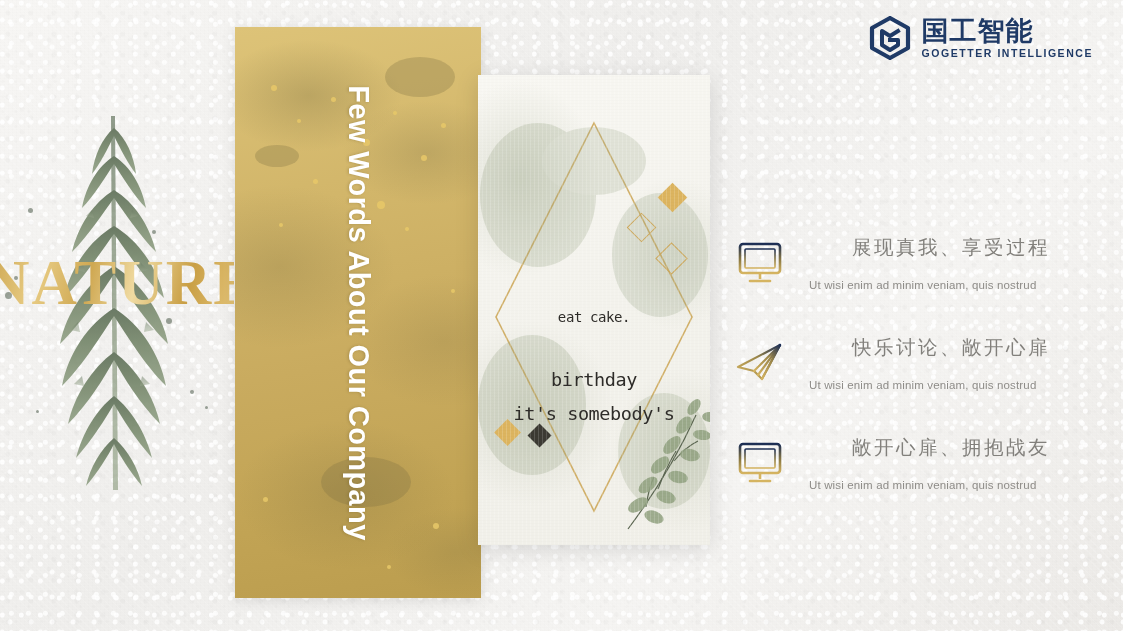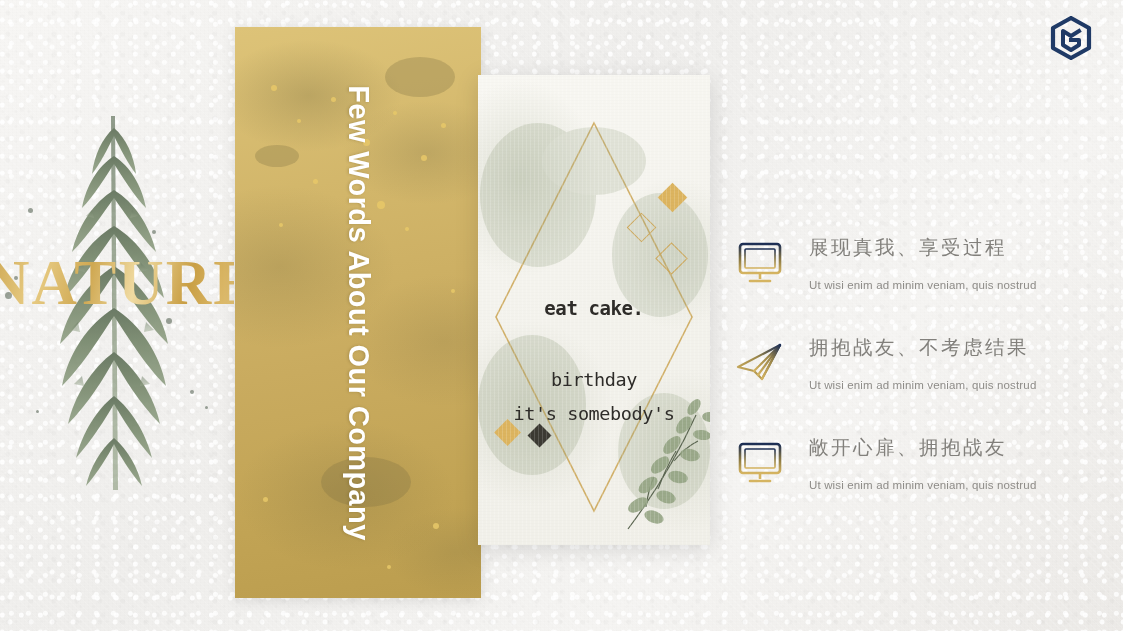--- a/index.html
+++ b/index.html
@@ -153,21 +153,21 @@
     transform: rotate(45deg);
   }
   .card-quote {
     position: absolute;
     left: 0; right: 0;
     text-align: center;
     font-family: "DejaVu Sans Mono", "Liberation Mono", monospace;
     color: #2e2c29;
     letter-spacing: -0.4px;
   }
-  .quote-1 { top: 222px; font-size: 19px; font-weight: bold; }
+  .quote-1 { top: 234px; font-size: 14px; }
   .quote-2 { top: 288px; font-size: 18.5px; line-height: 1.85; }
 
   
   .logo-wrap {
     position: absolute;
     right: 30px; top: 16px;
     display: flex;
     align-items: center;
     gap: 10px;
   }
@@ -214,20 +214,21 @@
     display: flex;
     align-items: center;
     justify-content: center;
   }
   .feature-text { flex: 1; }
   .feature-title {
     font-size: 19.5px;
     color: #82807c;
     letter-spacing: 2.5px;
     line-height: 1.25;
+    text-align: center;
   }
   .feature-sub {
     font-size: 11.5px;
     color: #8e8c88;
     letter-spacing: .15px;
     margin-top: 19px;
   }
 </style>
 </head>
 <body>
@@ -378,20 +379,24 @@
       <div>birthday</div>
       <div>it's somebody's</div>
     </div>
   </div>
 
   <div class="logo-wrap">
     <svg width="44" height="44" viewBox="0 0 44 44">
       <path d="M22 2 L40 12 L40 32 L22 42 L4 32 L4 12 Z" fill="none" stroke="#1f3a66" stroke-width="4.2" stroke-linejoin="round"></path>
       <path d="M30 15 L22 20 L14 15 L14 29 L22 34 L30 29 L30 24 L22 24" fill="none" stroke="#1f3a66" stroke-width="4" stroke-linejoin="round" stroke-linecap="square"></path>
     </svg>
+    <div class="logo-text-block">
+      <span class="logo-cn">国工智能</span>
+      <span class="logo-en">GOGETTER INTELLIGENCE</span>
+    </div>
   </div>
 
 
   <div class="feature-list">
 
     <div class="feature">
       <div class="feature-icon">
         <svg width="48" height="44" viewBox="0 0 48 44">
           <defs>
             <linearGradient id="mg1" x1="0" y1="0" x2="0" y2="1">
@@ -424,21 +429,21 @@
           </defs>
           <g fill="none" stroke="url(#pg1)" stroke-width="2.2" stroke-linejoin="round" stroke-linecap="round">
             <path d="M46 4 L4 26 L20 30 L28 38 Z"></path>
             <path d="M46 4 L20 30"></path>
             <path d="M46 4 L24 34"></path>
             <path d="M46 4 L28 38"></path>
           </g>
         </svg>
       </div>
       <div class="feature-text">
-        <div class="feature-title">拥抱战友、不考虑结果</div>
+        <div class="feature-title">快乐讨论、敞开心扉</div>
         <div class="feature-sub">Ut wisi enim ad minim veniam, quis nostrud</div>
       </div>
     </div>
 
     <div class="feature">
       <div class="feature-icon">
         <svg width="48" height="44" viewBox="0 0 48 44">
           <defs>
             <linearGradient id="mg2" x1="0" y1="0" x2="0" y2="1">
               <stop offset="0%" stop-color="#1c2e55"></stop>

